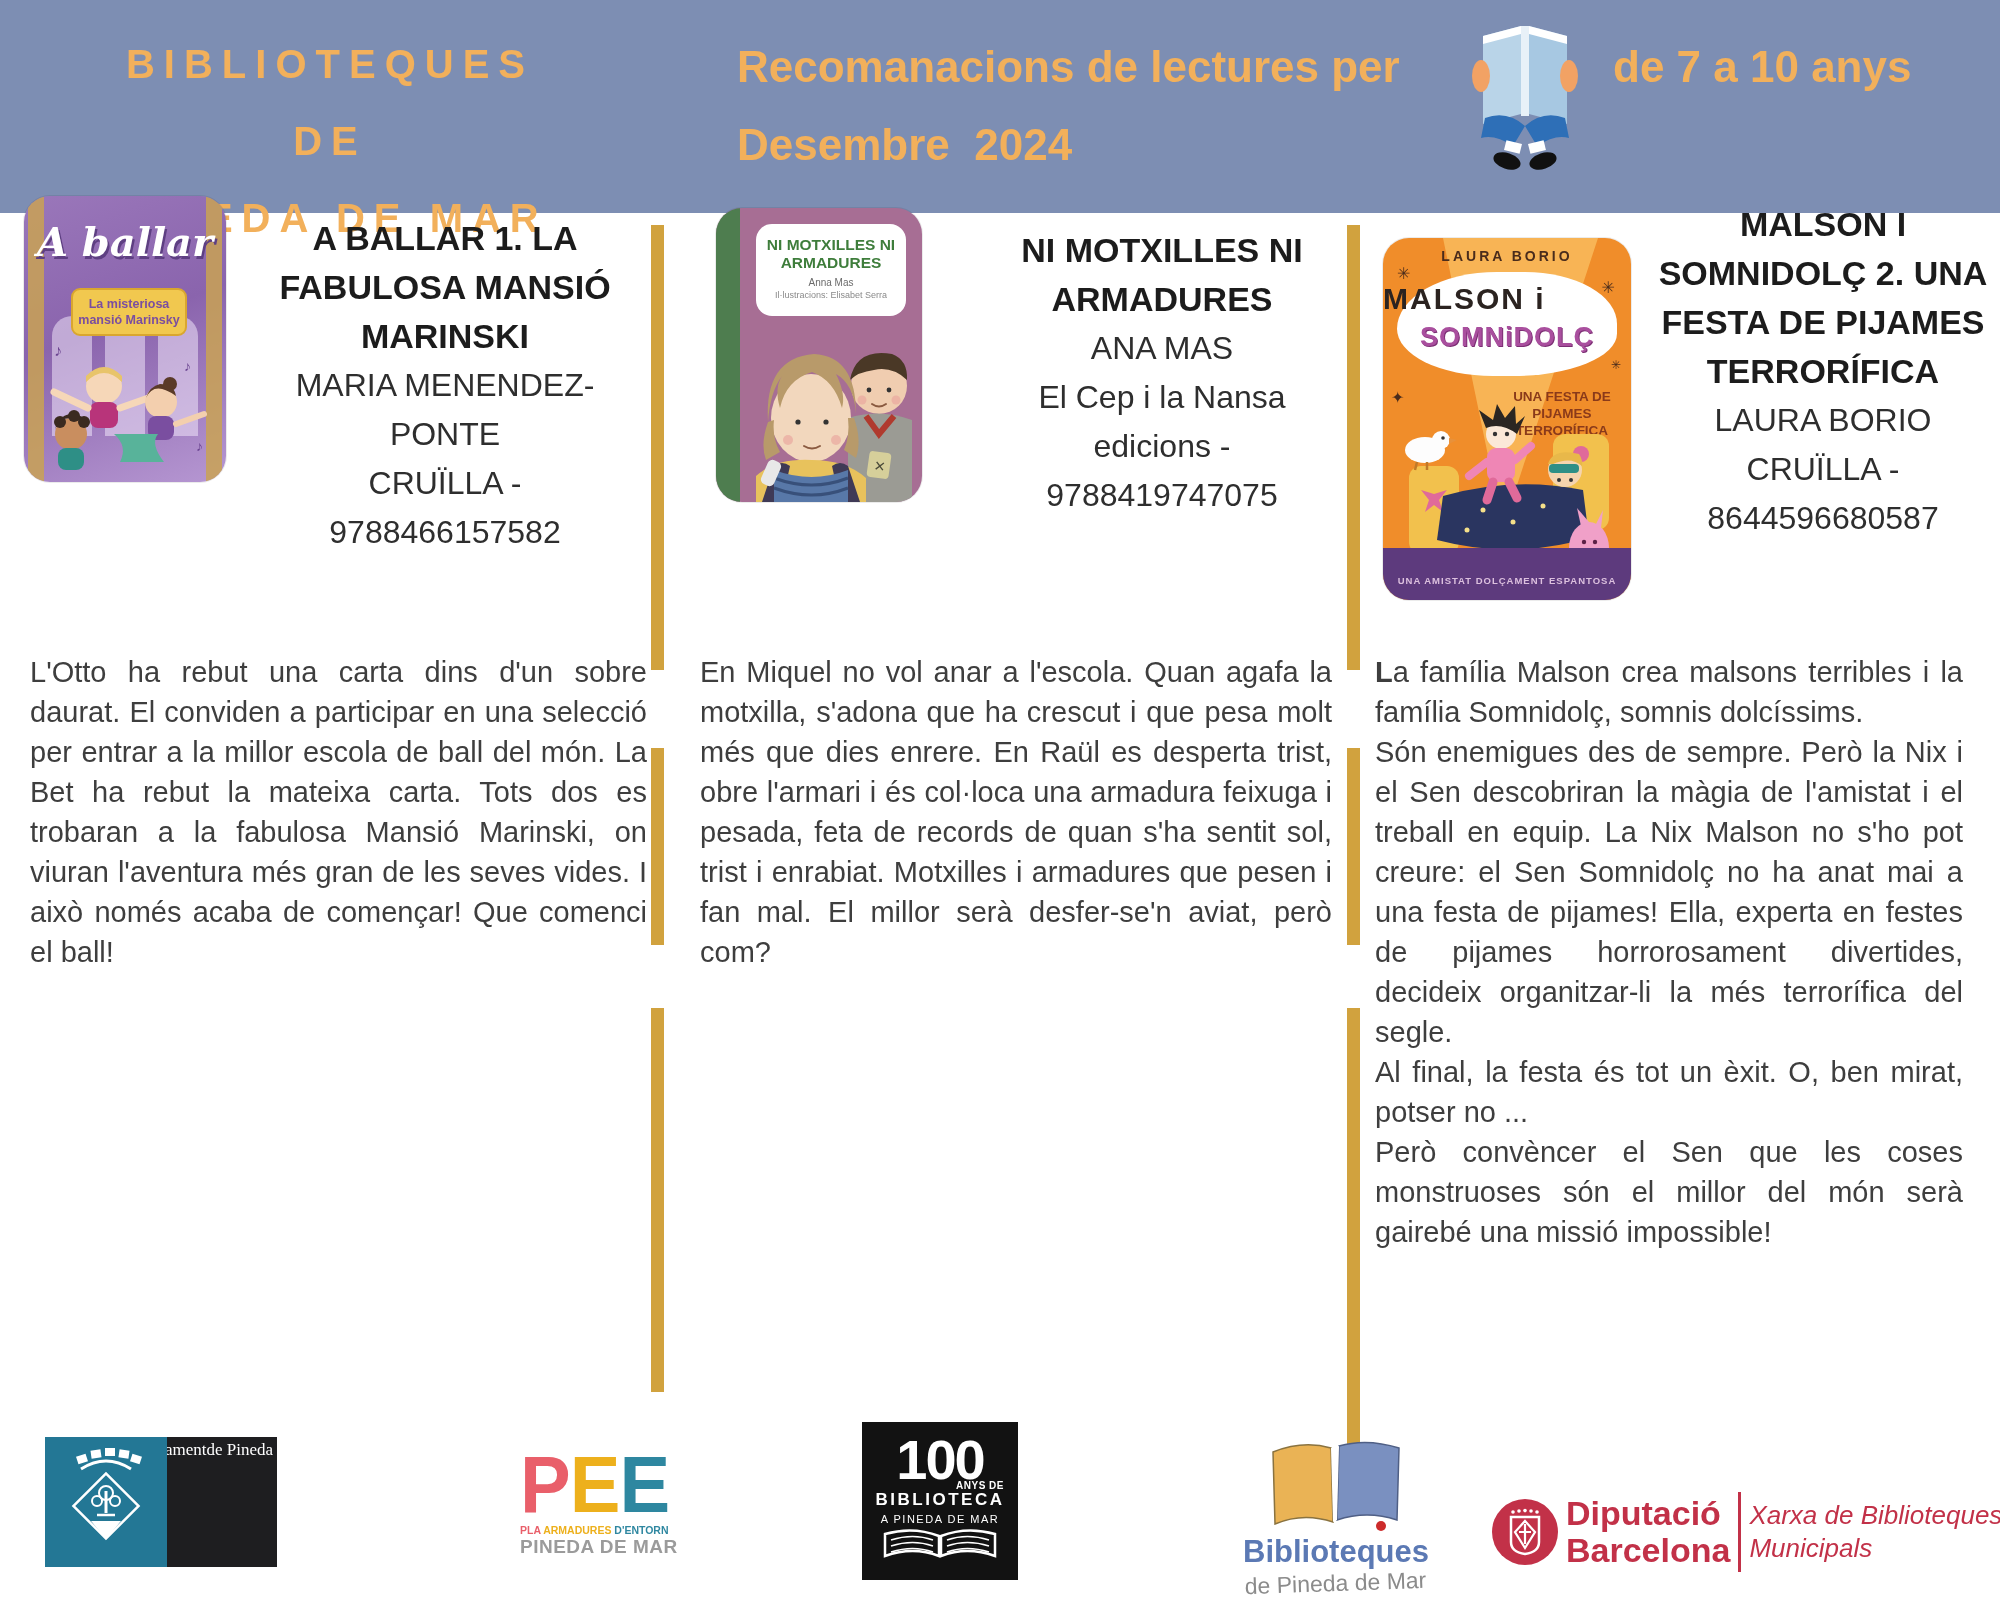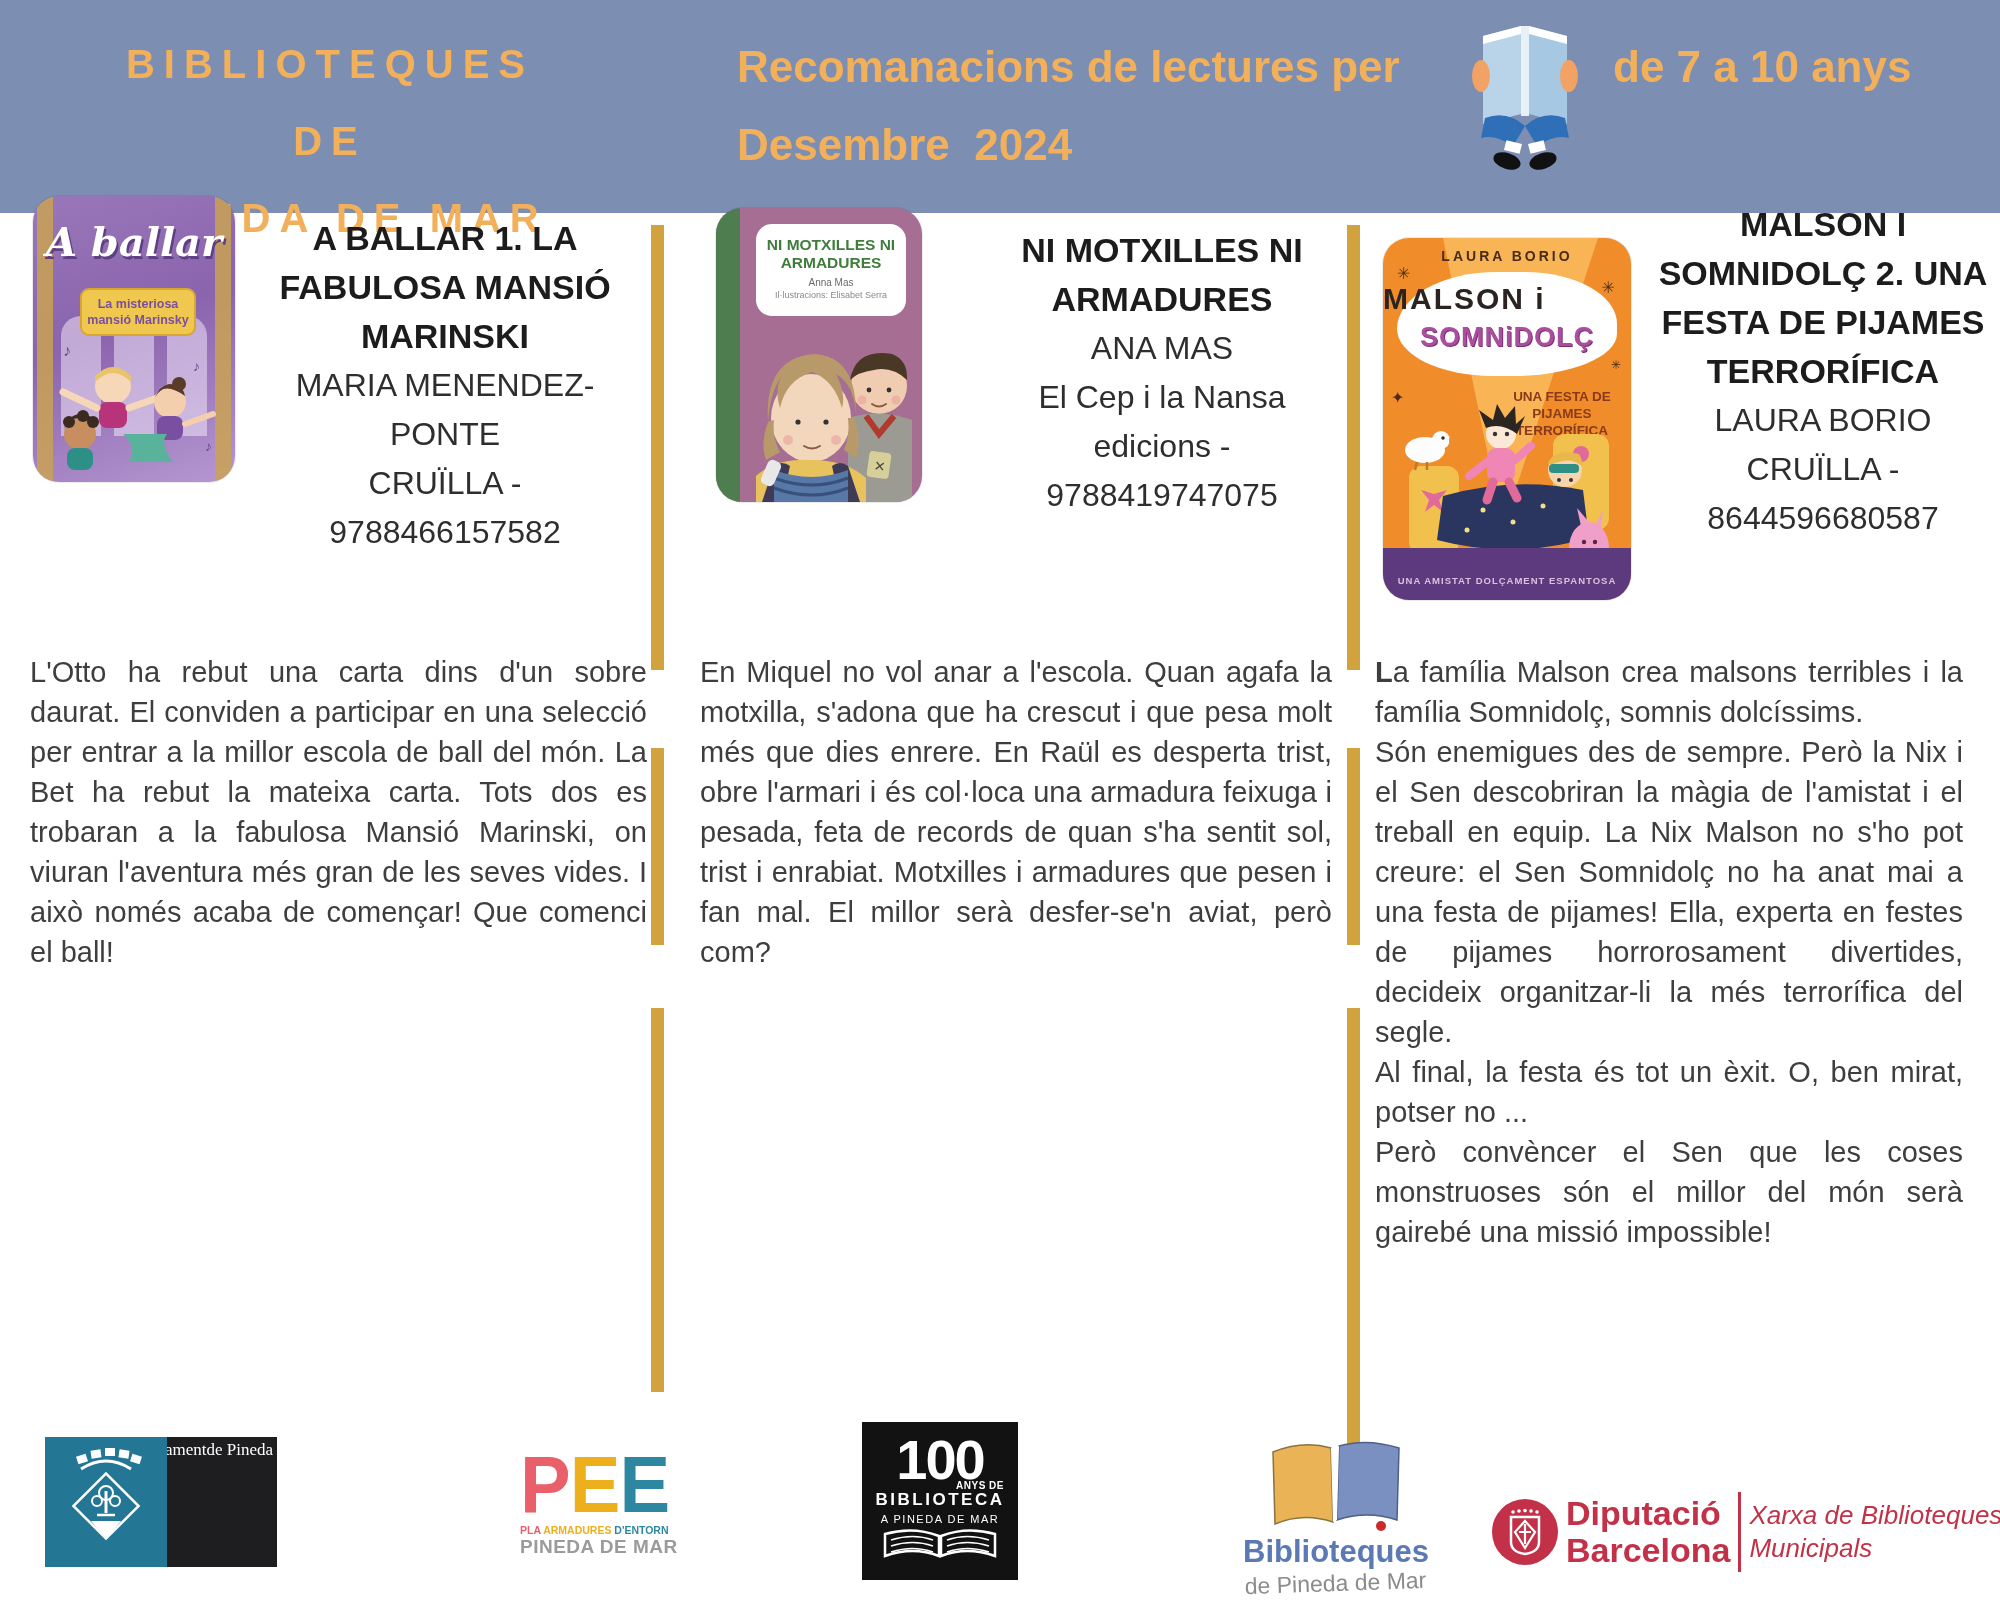--- a/index.html
+++ b/index.html
@@ -14,21 +14,21 @@
     font-size:44px;line-height:78px;}
   .hdr-title .l2{white-space:pre;}
   .age{position:absolute;left:1613px;top:42px;color:#f2b05b;font-weight:700;font-size:44px;}
   .kid{position:absolute;left:1455px;top:18px;}
 
   
   .seg{position:absolute;width:13px;background:#d1a23e;}
 
   
   .cover{position:absolute;border-radius:26px;overflow:hidden;box-shadow:0 0 0 1px rgba(0,0,0,.08);}
-  .cover1{left:33px;top:196px;width:202px;height:286px;
+  .cover1{left:24px;top:196px;width:202px;height:286px;
     background:linear-gradient(160deg,#9a77ba 0%,#8a64ad 45%,#b697d2 100%);}
   .c1-pillar{position:absolute;top:0;width:16px;height:100%;background:#c9a254;opacity:.85;}
   .c1-title{position:absolute;left:0;top:22px;width:100%;text-align:center;color:#fff;
     font-family:"DejaVu Serif",serif;font-style:italic;font-weight:700;font-size:40px;
     text-shadow:2px 3px 0 #5e3f82;}
   .c1-plaque{position:absolute;left:47px;top:92px;width:108px;padding:6px 2px;border-radius:9px;
     background:#f1c84f;border:2px solid #d9a62f;color:#7a4ea0;font-size:12.5px;font-weight:700;
     text-align:center;line-height:16px;}
   .c1-win{position:absolute;top:120px;width:40px;height:120px;background:#efe4f7;opacity:.55;
     border-radius:20px 20px 0 0;}

